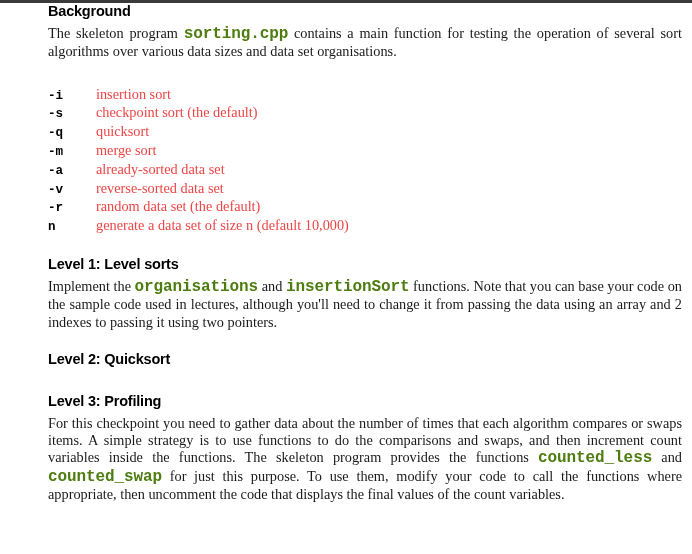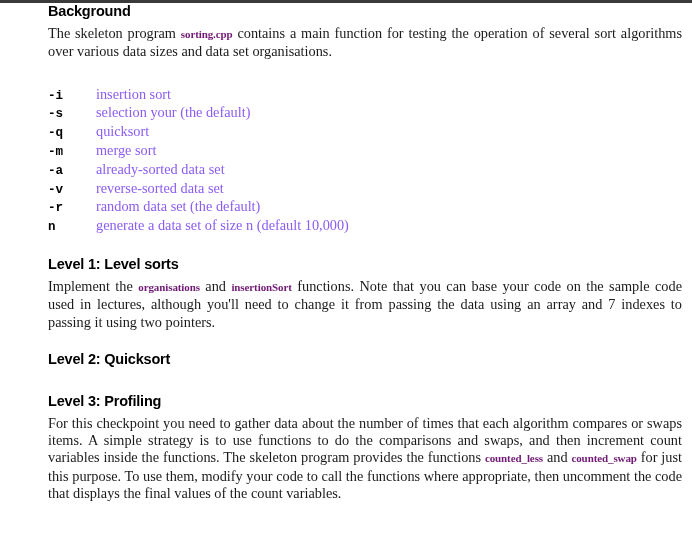--- a/index.html
+++ b/index.html
@@ -55,25 +55,25 @@
     font-size: 14.3px;
     line-height: 17.3px;
     text-align: justify;
     text-justify: inter-word;
     color: #1a1a1a;
     margin: 0;
     padding: 0;
   }
 
   code, .mono {
-    font-family: Liberation Serif, serif;
+    font-family: Liberation Mono, monospace;
     font-weight: bold;
-    font-size: 11px;
+    font-size: 16px;
     letter-spacing: -0.1px;
-    color: #701a75;
+    color: #4d7c0f;
   }
   .gap-para { height: 14px; }
   .gap-before-heading { height: 20px; }
   .gap-after-heading { height: 5px; }
   .gap-list { height: 11px; }
 
   
   table.options {
     border-collapse: collapse;
     margin: 0;
@@ -91,21 +91,21 @@
     width: 48px;
     font-family: "Liberation Mono", "DejaVu Sans Mono", monospace;
     font-weight: bold;
     font-size: 12.6px;
     color: #000000;
     white-space: pre;
   }
   td.opt-desc {
     font-family: "Liberation Serif", "DejaVu Serif", serif;
     font-size: 14.3px;
-    color: #8b5cf6;
+    color: #ef4444;
     white-space: nowrap;
   }
 </style>
 </head>
 <body style="background: rgb(255, 255, 255);">
 
 <div id="top-bar" style="background: rgb(58, 58, 58);"></div>
 
 <div id="page">
   <div class="content" id="content-root">
@@ -115,21 +115,21 @@
       <div class="gap-para"></div>
       <div class="gap-list"></div>
       <table class="options">
         <tbody>
           <tr>
             <td class="opt-flag">-i</td>
             <td class="opt-desc">insertion sort</td>
           </tr>
           <tr>
             <td class="opt-flag">-s</td>
-            <td class="opt-desc">selection your (the default)</td>
+            <td class="opt-desc">checkpoint sort (the default)</td>
           </tr>
           <tr>
             <td class="opt-flag">-q</td>
             <td class="opt-desc">quicksort</td>
           </tr>
           <tr>
             <td class="opt-flag">-m</td>
             <td class="opt-desc">merge sort</td>
           </tr>
           <tr>
@@ -146,21 +146,21 @@
           </tr>
           <tr>
             <td class="opt-flag">n</td>
             <td class="opt-desc">generate a data set of size n (default 10,000)</td>
           </tr>
         </tbody>
       </table>
       <div class="gap-before-heading"></div>
       <h2 class="section-heading">Level 1: Level sorts</h2>
       <div class="gap-after-heading"></div>
-      <p class="body-text"><span>Implement the </span><code>organisations</code><span> and </span><code>insertionSort</code><span> functions. Note that you can base your code on the sample code used in lectures, although you'll need to change it from passing the data using an array and 7 indexes to passing it using two pointers.</span></p>
+      <p class="body-text"><span>Implement the </span><code>organisations</code><span> and </span><code>insertionSort</code><span> functions. Note that you can base your code on the sample code used in lectures, although you'll need to change it from passing the data using an array and 2 indexes to passing it using two pointers.</span></p>
       <div class="gap-before-heading"></div>
       <h2 class="section-heading">Level 2: Quicksort</h2>
       <div class="gap-after-heading"></div>
       <div class="gap-before-heading"></div>
       <h2 class="section-heading">Level 3: Profiling</h2>
       <div class="gap-after-heading"></div>
       <p class="body-text"><span>For this checkpoint you need to gather data about the number of times that each algorithm compares or swaps items. A simple strategy is to use functions to do the comparisons and swaps, and then increment count variables inside the functions. The skeleton program provides the functions </span><code>counted_less</code><span> and </span><code>counted_swap</code><span> for just this purpose. To use them, modify your code to call the functions where appropriate, then uncomment the code that displays the final values of the count variables.</span></p>
     </div>
 </div>
 

